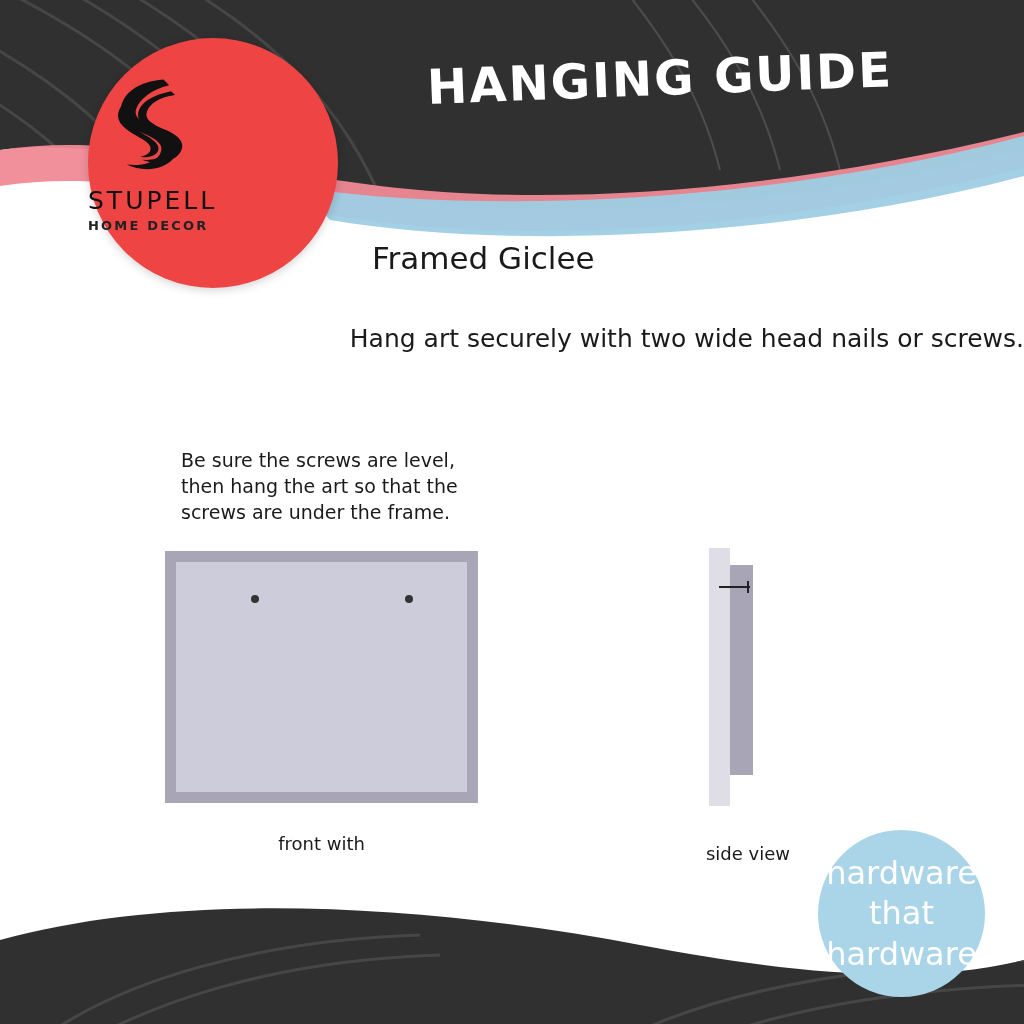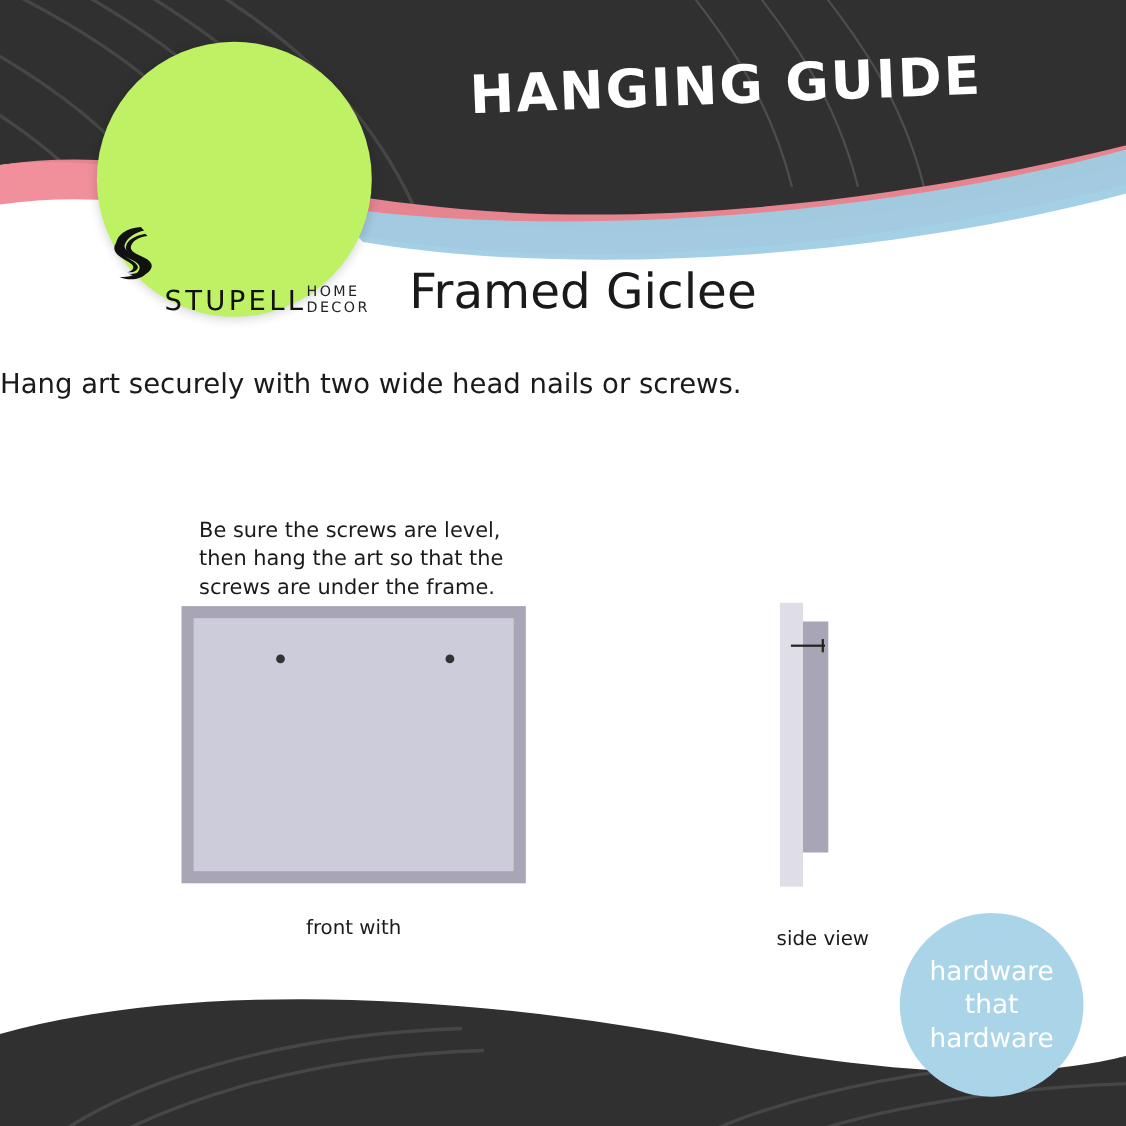--- a/index.html
+++ b/index.html
@@ -44,80 +44,81 @@
   }
 
   
   .logo-badge {
     position: absolute;
     left: 88px;
     top: 38px;
     width: 250px;
     height: 250px;
     border-radius: 50%;
-    background: #bef264;
+    background: #ef4444;
     box-shadow: 0 2px 10px rgba(0,0,0,0.18);
     display: flex;
-    flex-direction: row;
-    align-items: flex-end;
+    flex-direction: column;
+    align-items: flex-start;
     justify-content: flex-start;
   }
   .logo-mark {
     margin-top: 28px;
     width: 116px;
     height: 116px;
   }
   .logo-name {
     margin-top: 4px;
     font-size: 25px;
     letter-spacing: 3px;
     color: #111111;
     font-family: "DejaVu Sans", sans-serif;
   }
   .logo-sub {
     margin-top: 3px;
     font-size: 13px;
     letter-spacing: 2.2px;
     color: #222222;
     font-family: "DejaVu Sans", sans-serif;
+    font-weight: bold;
   }
 
   
   .product-type {
     position: absolute;
     left: 372px;
     top: 240px;
-    font-size: 44px;
+    font-size: 31px;
     color: #1a1a1a;
     font-family: "DejaVu Sans", sans-serif;
   }
 
   
   .main-instruction {
     position: absolute;
     left: 0;
-    top: 334px;
+    top: 324px;
     width: 1024px;
-    text-align: left;
+    text-align: right;
     font-size: 25px;
     color: #1a1a1a;
     font-family: "DejaVu Sans", sans-serif;
   }
 
   
   .caption {
     position: absolute;
     font-size: 19px;
     line-height: 1.38;
     color: #1a1a1a;
     font-family: "DejaVu Sans", sans-serif;
   }
   .caption-front {
     left: 181px;
-    top: 469px;
+    top: 447px;
     width: 300px;
     text-align: left;
   }
   .caption-side {
     left: 600px;
     top: 450px;
     width: 296px;
     text-align: center;
   }
 
@@ -211,21 +212,21 @@
     width: 167px;
     height: 167px;
     border-radius: 50%;
     background: #aad5e8;
     display: flex;
     align-items: center;
     justify-content: center;
     text-align: center;
   }
   .hardware-badge .txt {
-    font-size: 24px;
+    font-size: 32px;
     line-height: 1.26;
     color: #ffffff;
     font-family: "DejaVu Sans", sans-serif;
   }
 </style>
 </head>
 <body>
 
 <div id="page">
 

